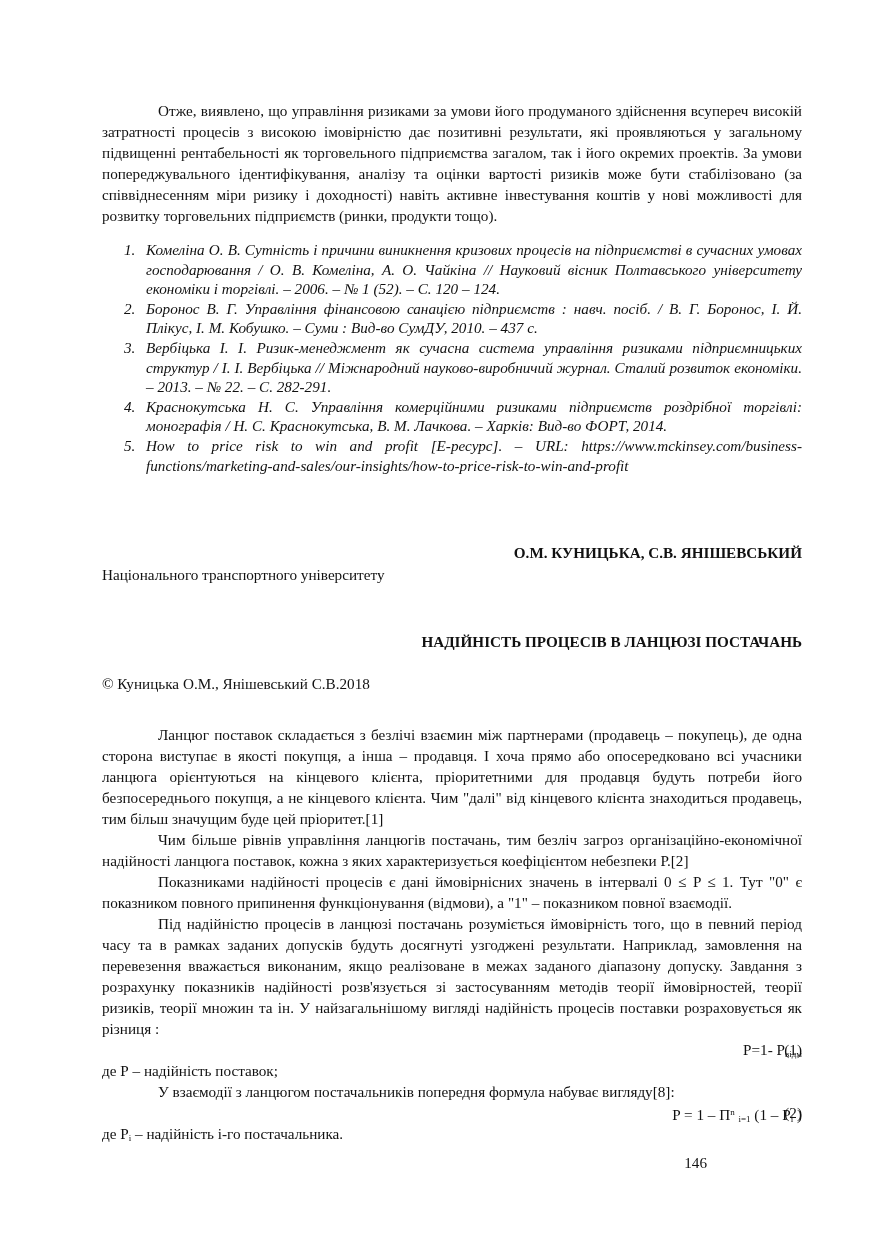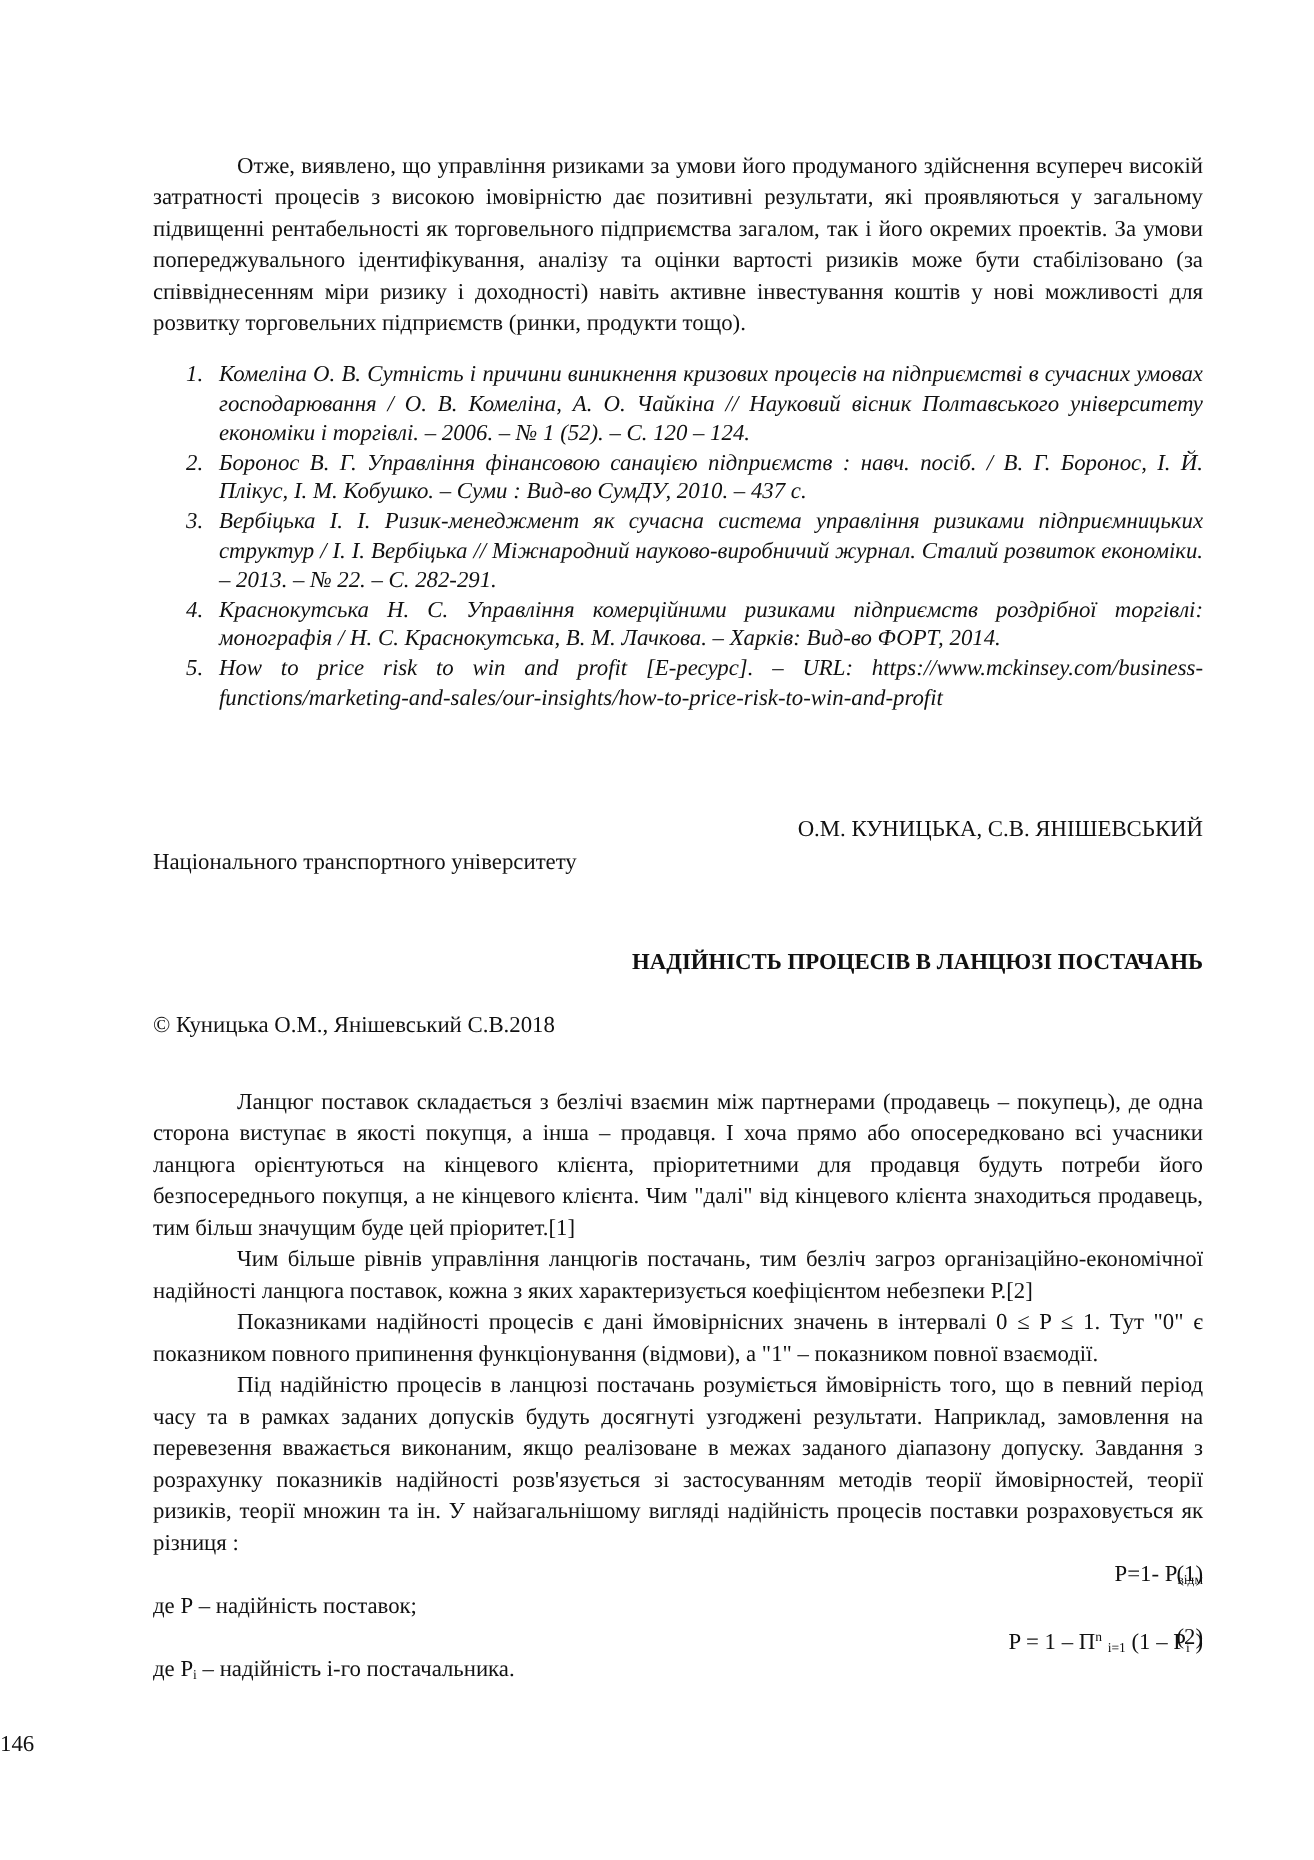--- a/index.html
+++ b/index.html
@@ -4,31 +4,31 @@
 <style>
   html, body { margin: 0; padding: 0; background: #ffffff; }
   body { width: 876px; height: 1240px; position: relative; overflow: hidden;
          font-family: "Liberation Serif", serif; color: #111; font-size: 15.2px; }
   .page { position: absolute; left: 102px; top: 100px; width: 700px; }
   p { margin: 0; line-height: 21px; text-align: justify; }
   .indent { text-indent: 56px; }
   .refs { margin: 14px 0 0 0; padding: 0 0 0 44px; list-style: none; }
   .refs li { font-style: italic; line-height: 19.6px; text-align: justify; position: relative; }
   .refs li .num { position: absolute; left: -22px; }
-  .authors { margin-top: 67px; text-align: right; font-weight: normal; line-height: 22px; }
+  .authors { margin-top: 67px; text-align: right; font-weight: bold; line-height: 22px; }
   .affil { line-height: 22px; }
   .title { margin-top: 45px; text-align: right; font-weight: bold; line-height: 22px; }
   .copyright { margin-top: 20px; line-height: 22px; }
   .body-start { margin-top: 29px; }
   .formula { position: relative; height: 21px; line-height: 21px; }
   .formula .expr { position: absolute; left: 0; right: 0; text-align: right; }
   .formula .eqnum { position: absolute; right: 0; }
   sub.small { font-size: 9px; vertical-align: -2px; }
   sup.small { font-size: 9px; vertical-align: 5px; }
-  .pagenum { position: absolute; top: 1153px; left: 0; width: 707px; text-align: left; line-height: 20px; }
+  .pagenum { position: absolute; top: 1153px; left: 0; width: 707px; text-align: right; line-height: 20px; }
 </style>
 </head>
 <body>
 
 <div class="page">
   <p class="indent">Отже, виявлено, що управління ризиками за умови його продуманого здійснення всупереч високій затратності процесів з високою імовірністю дає позитивні результати, які проявляються у загальному підвищенні рентабельності як торговельного підприємства загалом, так і його окремих проектів. За умови попереджувального ідентифікування, аналізу та оцінки вартості ризиків може бути стабілізовано (за співвіднесенням міри ризику і доходності) навіть активне інвестування коштів у нові можливості для розвитку торговельних підприємств (ринки, продукти тощо).</p>
 
   <ol class="refs">
     <li><span class="num">1.</span><span>Комеліна О. В. Сутність і причини виникнення кризових процесів на підприємстві в сучасних умовах господарювання / О. В. Комеліна, А. О. Чайкіна // Науковий вісник Полтавського університету економіки і торгівлі. – 2006. –  № 1 (52). – С. 120 – 124.</span></li>
     <li><span class="num">2.</span><span>Боронос В. Г. Управління фінансовою санацією підприємств : навч. посіб. / В. Г. Боронос, І. Й. Плікус, І. М. Кобушко. – Суми : Вид-во СумДУ, 2010. – 437 с.</span></li>
@@ -46,20 +46,21 @@
   <p class="indent">Чим більше рівнів управління ланцюгів постачань, тим безліч загроз організаційно-економічної надійності ланцюга поставок, кожна з яких характеризується коефіцієнтом небезпеки Р.[2]</p>
   <p class="indent">Показниками надійності процесів є дані ймовірнісних значень в інтервалі 0 ≤ P ≤ 1. Тут "0" є показником повного припинення функціонування (відмови), а "1" – показником повної взаємодії.</p>
   <p class="indent">Під надійністю процесів в ланцюзі постачань розуміється ймовірність того, що в певний період часу та в рамках заданих допусків будуть досягнуті узгоджені результати. Наприклад, замовлення на перевезення вважається виконаним, якщо реалізоване в межах заданого діапазону допуску. Завдання з розрахунку показників надійності розв'язується зі застосуванням методів теорії ймовірностей, теорії ризиків, теорії множин та ін. У найзагальнішому вигляді надійність процесів поставки розраховується як різниця :</p>
 
   <div class="formula">
     <span class="expr"><span>P=1- P</span><sub class="small">відм</sub></span>
     <span class="eqnum">(1)</span>
   </div>
 
   <p>де Р – надійність поставок;</p>
+  <p class="indent">У взаємодії з ланцюгом постачальників попередня формула набуває вигляду[8]:</p>
 
   <div class="formula">
     <span class="expr"><span>P = 1 – П</span><sup class="small">n</sup> <sub class="small">i=1</sub><span> (1 – P</span><sub class="small">i</sub><span> )</span></span>
     <span class="eqnum">(2)</span>
   </div>
 
   <p><span>де P</span><sub class="small">i</sub><span> – надійність і-го постачальника.</span></p>
 </div>
 
 <div class="pagenum">146</div>

